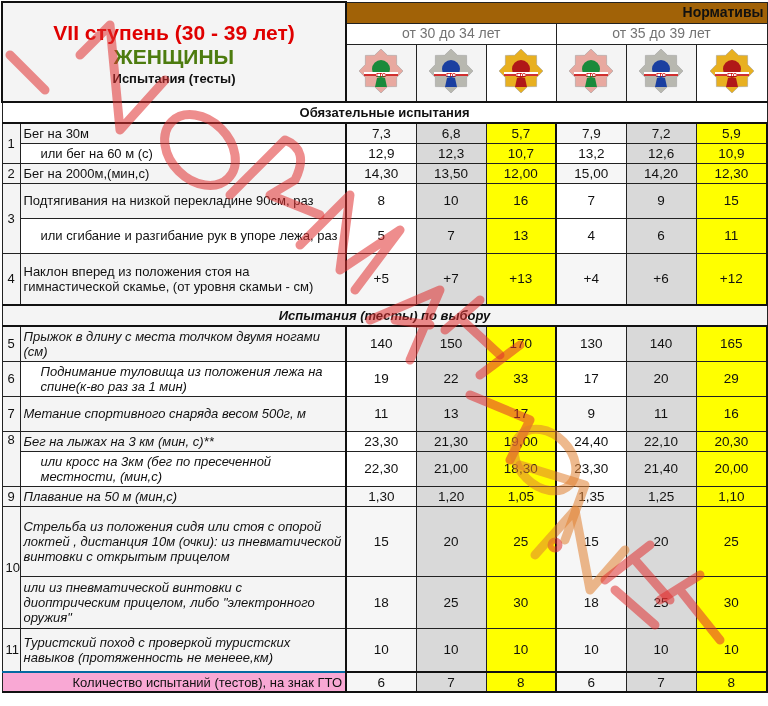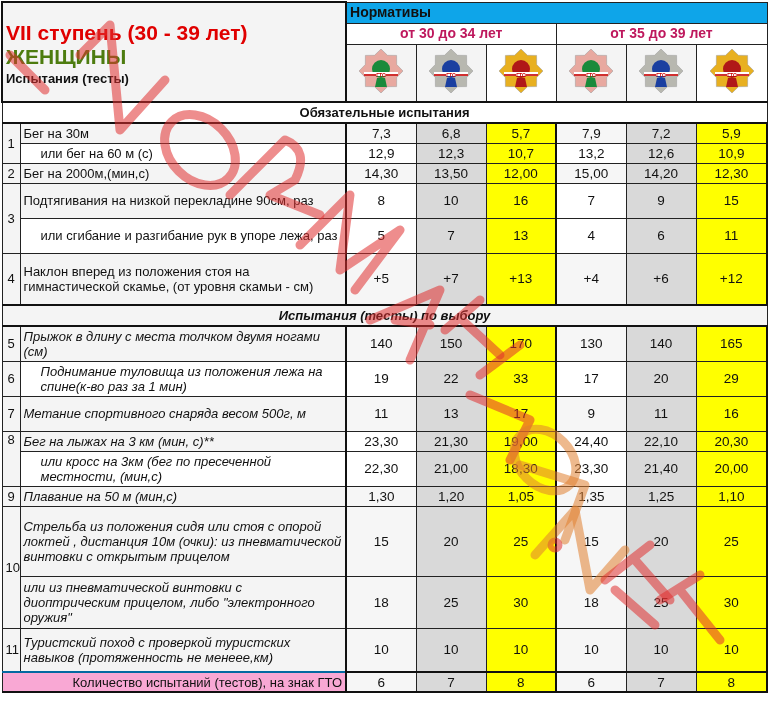--- a/index.html
+++ b/index.html
@@ -1,25 +1,25 @@
 <!DOCTYPE html>
 <html><head>
 <meta charset="utf-8">
 <style>
   html, body { margin: 0; padding: 0; background: #ffffff; }
   body { width: 768px; height: 706px; position: relative; overflow: hidden;
          font-family: "Liberation Sans", sans-serif; color: #111; }
   table { border-collapse: collapse; position: absolute; left: 1px; top: 1px; width: 765px; table-layout: fixed; }
   td { border: 1px solid #222; padding: 0 3px; font-size: 13px; line-height: 15px; vertical-align: middle; }
-  .hdr-left { background: #f4f4f4; border: 2px solid #111; }
+  .hdr-left { background: #f4f4f4; text-align: center; border: 2px solid #111; }
   .title1 { color: #e00000; font-weight: bold; font-size: 21px; line-height: 24px; margin-top: 4px; }
   .title2 { color: #4d7c0f; font-weight: bold; font-size: 21px; line-height: 24px; }
   .title3 { font-weight: bold; font-size: 13px; line-height: 16px; margin-top: 2px; }
-  .norm-hdr { background: #0ea5e9; text-align: left; font-weight: bold; font-size: 14px; height: 20px; }
-  .age-hdr { background: #fff; text-align: center; font-weight: bold; font-size: 14px; color: #be185d; height: 20px; }
+  .norm-hdr { background: #a16207; text-align: right; font-weight: bold; font-size: 14px; height: 20px; }
+  .age-hdr { background: #fff; text-align: center; font-weight: normal; font-size: 14px; color: #737373; height: 20px; }
   .badge-cell { background: #f4f4f4; text-align: center; height: 56px; padding: 0; }
   .badge-cell.gold { background: #fff; }
   .section { background: #fff; text-align: center; font-weight: bold; font-size: 13px; height: 19px; border-top: 2px solid #111; border-bottom: 2px solid #111; }
   .section.italic { font-style: italic; background: #f4f4f4; }
   .num { text-align: center; width: 14px; font-size: 13px; background: #f4f4f4; }
   .name { text-align: left; background: #f4f4f4; border-right: 2px solid #111; margin-top: 16px; }
   .name.white { background: #fff; padding-left: 20px; }
   .name.it { font-style: italic; }
   .v { text-align: center; font-size: 13.5px; }
   .c-w { background: #f6f6f6; }

